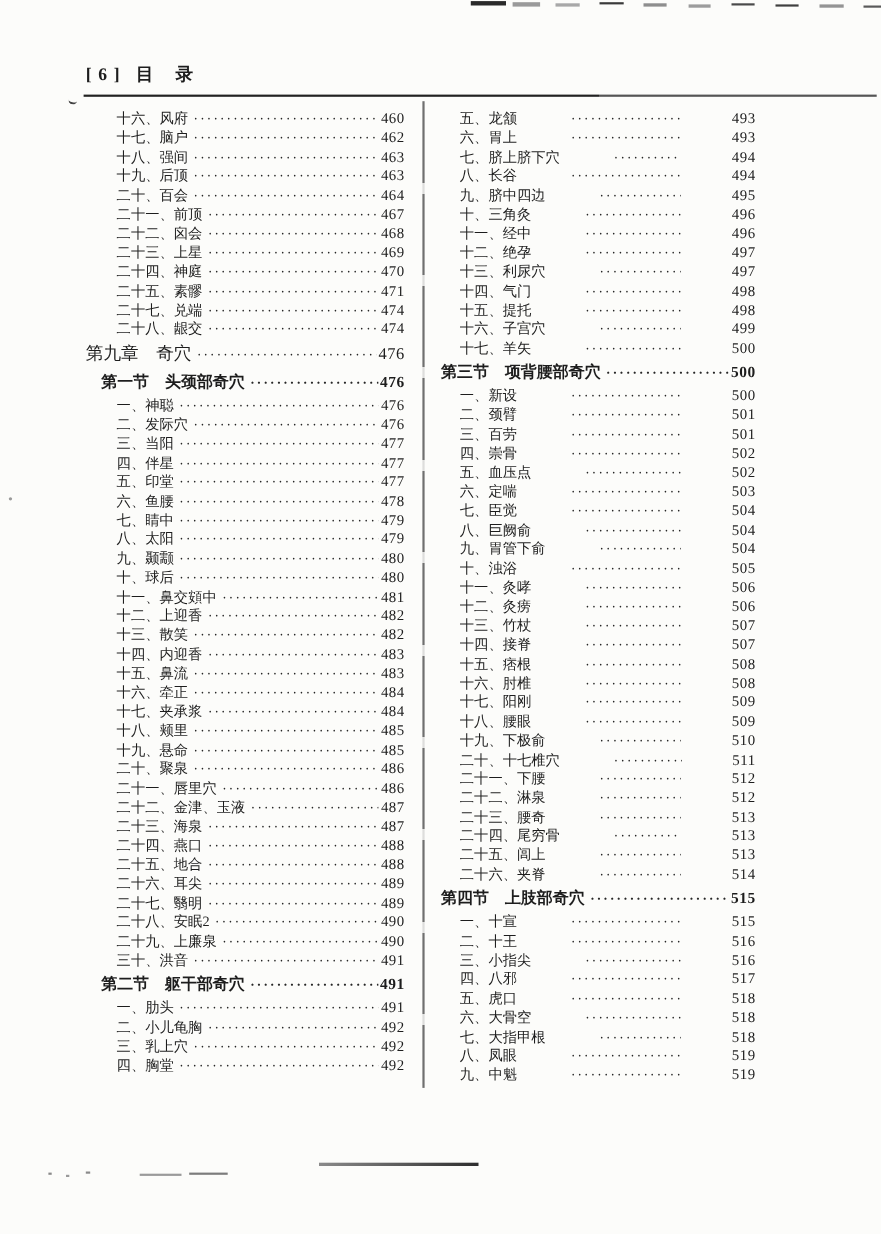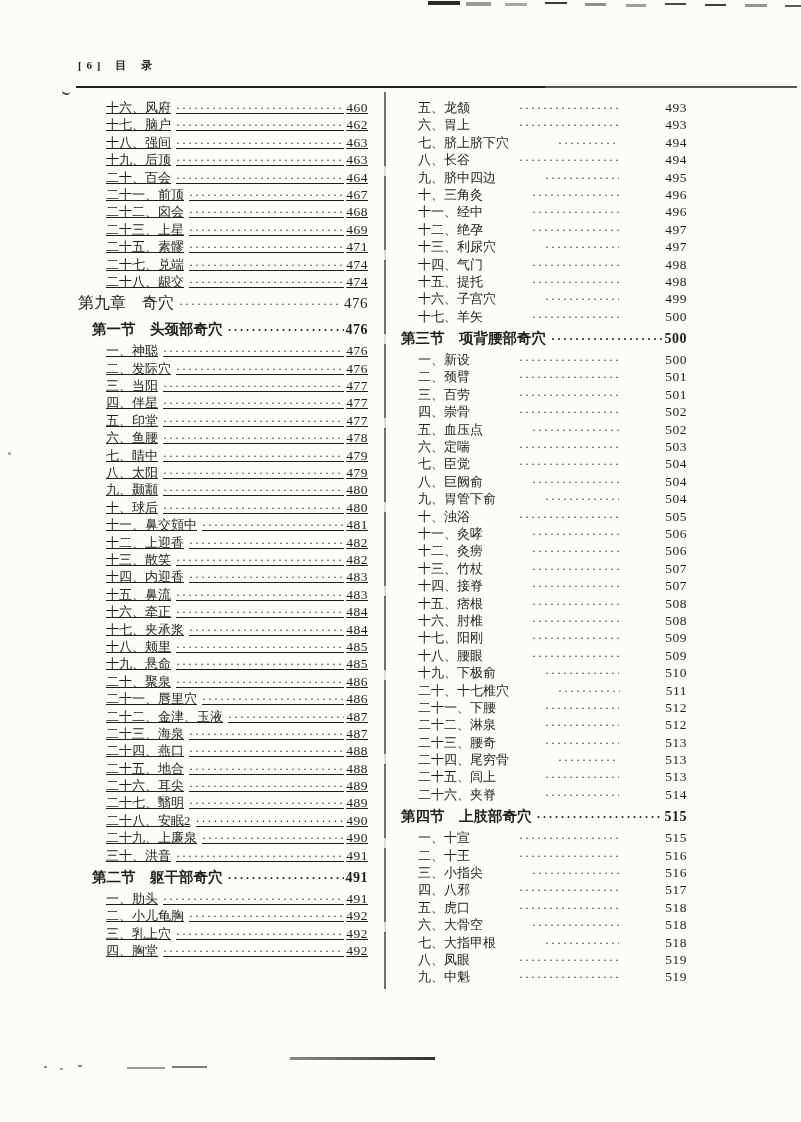--- a/index.html
+++ b/index.html
@@ -5,21 +5,21 @@
   html,body { margin:0; padding:0; }
   body {
     width:801px; height:1122px; position:relative; overflow:hidden;
     background:#fcfcfa;
     font-family:"Liberation Serif","DejaVu Serif",serif;
     color:#1d1d1d;
   }
   
   .page-header {
     position:absolute; left:78px; top:58px;
-    font-weight:bold; font-size:11px; white-space:nowrap;
+    font-weight:bold; font-size:16px; white-space:nowrap;
   }
   .page-header .marker { letter-spacing:1px; margin-right:14px; }
   .page-header .title  { letter-spacing:2px; }
   .header-rule {
     position:absolute; left:76px; top:86px; width:721px; height:2px;
     background:linear-gradient(to right,#222 0 65%, #555 65% 100%);
   }
   .header-tick {
     position:absolute; left:62px; top:90px; width:8px; height:3px;
     border-bottom:2px solid #444; border-radius:0 0 6px 6px; transform:rotate(12deg);
@@ -32,21 +32,21 @@
     position:absolute; left:384px; top:92px; width:2px; height:897px;
     background:repeating-linear-gradient(to bottom,
       #4c4c4c 0 74px, rgba(76,76,76,.22) 74px 84px);
     opacity:.8;
   }
   
   .row { display:flex; align-items:baseline; }
   .row.entry   { height:17.4px; font-size:13px; }
   .row.section { height:21px; margin:4px 0 1px 0; font-size:14.5px; font-weight:bold; }
   .row.chapter { height:23px; margin:3px 0 2px 0; font-size:16px;   font-weight:normal; }
-  #col-left  .entry   { padding-left:28px;text-decoration:underline; }
+  #col-left  .entry   { padding-left:28px; }
   #col-left  .section { padding-left:14px;text-align:right; }
   #col-right .entry   { padding-left:18px;gap:44px; }
   #col-right .section { padding-left:1px; }
   .label { white-space:nowrap; }
   .leader {
     flex:1 1 auto; overflow:hidden; white-space:nowrap;
     margin:0 2px 0 5px; color:#262626;
   }
   .leader::after {
     content:"····························································································································";
@@ -115,20 +115,25 @@
       <span class="label">二十二、囟会</span>
       <span class="leader"></span>
       <span class="pagenum">468</span>
     </div>
     <div class="row entry">
       <span class="label">二十三、上星</span>
       <span class="leader"></span>
       <span class="pagenum">469</span>
     </div>
     <div class="row entry">
+      <span class="label">二十四、神庭</span>
+      <span class="leader"></span>
+      <span class="pagenum">470</span>
+    </div>
+    <div class="row entry">
       <span class="label">二十五、素髎</span>
       <span class="leader"></span>
       <span class="pagenum">471</span>
     </div>
     <div class="row entry">
       <span class="label">二十七、兑端</span>
       <span class="leader"></span>
       <span class="pagenum">474</span>
     </div>
     <div class="row entry">

